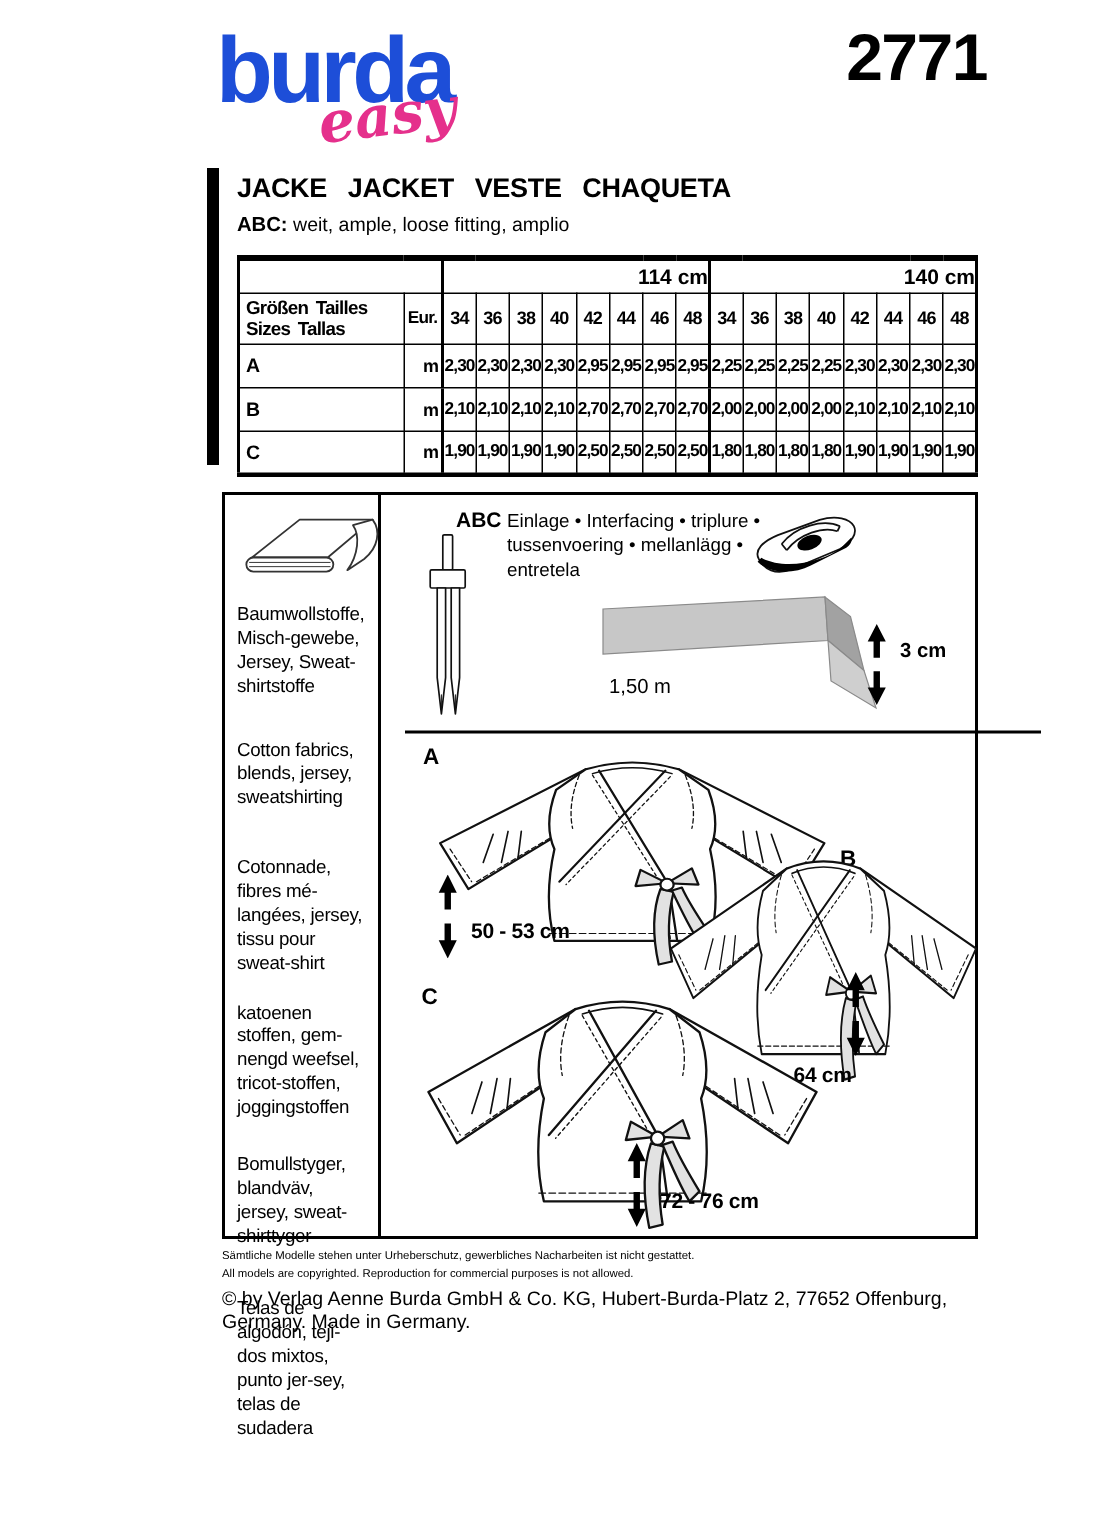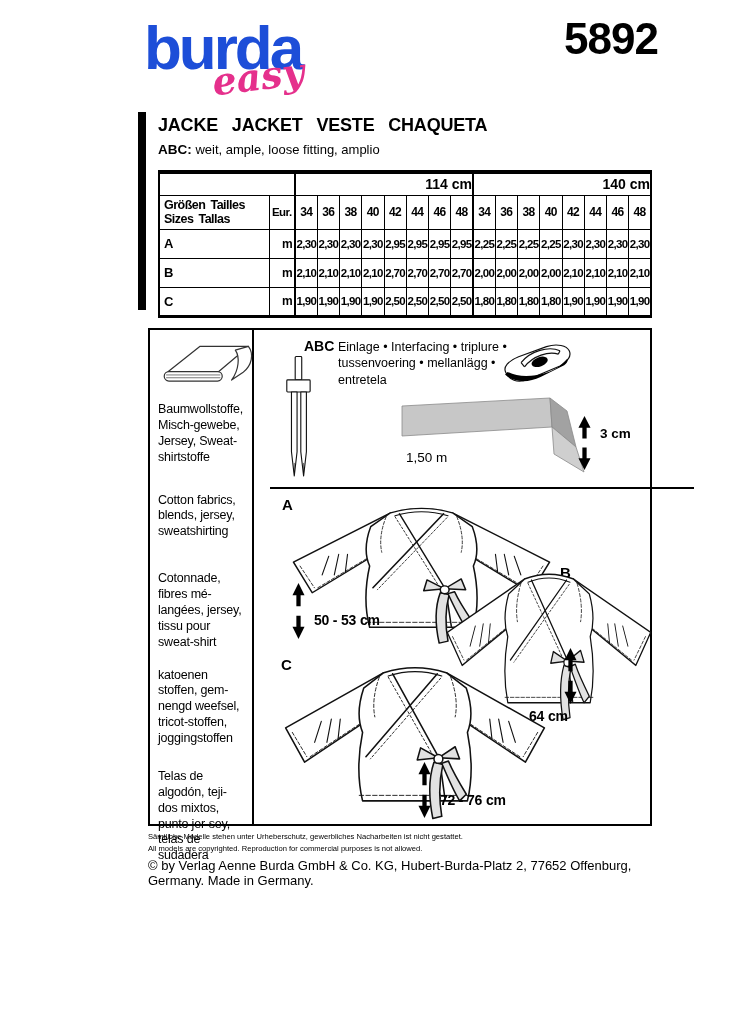--- a/index.html
+++ b/index.html
@@ -158,21 +158,21 @@
       <path d="M150,6 L152,35 L176,55 L167,19 Z" fill="#a2a2a2" stroke="#8a8a8a" stroke-width="0.8"></path>
       <path d="M152,35 L176,55 L184,80 L154,62 Z" fill="#cfcfcf" stroke="#8a8a8a" stroke-width="0.8"></path>
     </symbol>
   </defs>
 </svg>
 
 <div class="page">
 
   <div class="brand-main">burda</div>
   <div class="brand-sub">easy</div>
-  <div class="pattern-number">5892</div>
+  <div class="pattern-number">2771</div>
 
   <div class="bar-vert"></div>
   <h1 class="title-names">JACKE JACKET VESTE CHAQUETA</h1>
   <p class="title-fit"><b>ABC:</b>&nbsp;<span>weit, ample, loose fitting, amplio</span></p>
 
   <table class="size-table">
     <colgroup id="table-cols">
       <col class="c-label">
         <col class="c-eur">
     <col class="c-size">
@@ -287,20 +287,21 @@
 
     <aside class="fabric-col">
       <svg class="bolt-svg" width="110" height="58">
           <use href="#bolt"></use>
         </svg>
       <div id="fabric-texts">
           <p>Baumwollstoffe, Misch-gewebe, Jersey, Sweat-shirtstoffe</p>
           <p>Cotton fabrics, blends, jersey, sweatshirting</p>
           <p>Cotonnade, fibres mé-langées, jersey, tissu pour sweat-shirt</p>
           <p>katoenen stoffen, gem-nengd weefsel, tricot-stoffen, joggingstoffen</p>
+          <p>Bomullstyger, blandväv, jersey, sweat-shirttyger</p>
           <p>Telas de algodón, teji-dos mixtos, punto jer-sey, telas de sudadera</p>
         </div>
     </aside>
 
     <div class="abc-box">
       <svg class="needle-svg" width="28" height="132">
           <use href="#needle"></use>
         </svg>
       <div class="abc-label">ABC</div>
       <p class="abc-text">Einlage • Interfacing • triplure • tussenvoering • mellanlägg • entretela</p>

